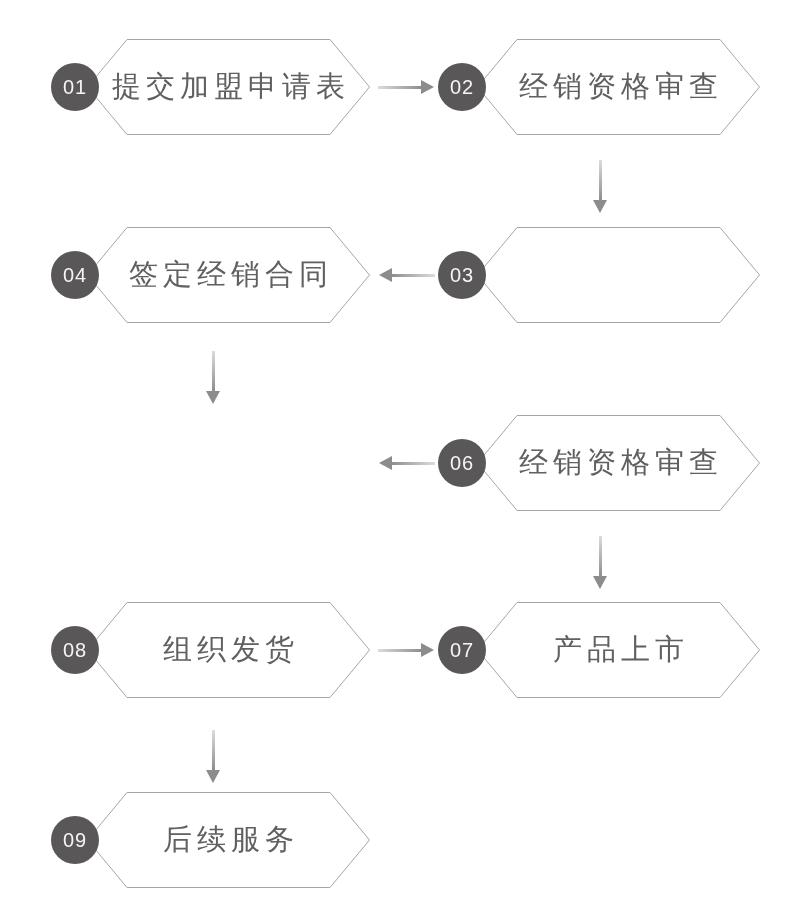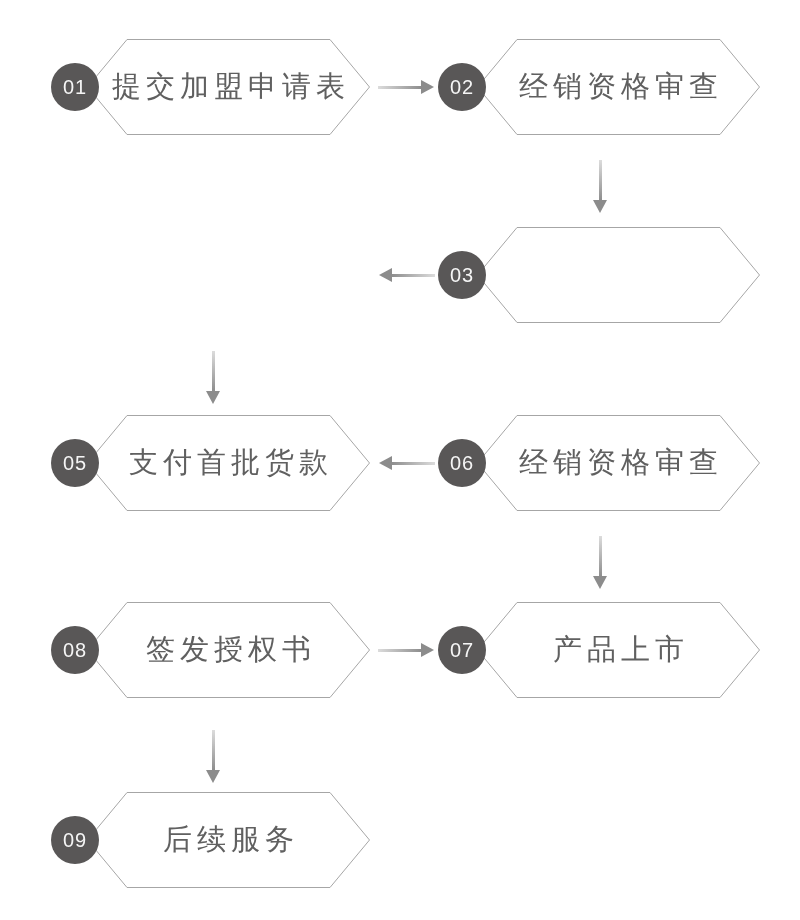--- a/index.html
+++ b/index.html
@@ -129,35 +129,35 @@
     <div class="badge">
       <span>03</span>
     </div>
   </div>
 
   <div class="harrow dir-left pos-a0304">
     <div class="shaft"></div>
     <div class="tip"></div>
   </div>
 
+  <div class="step col-left pos-s04">
+    <svg class="hex" viewBox="0 0 283 96" preserveAspectRatio="none" xmlns="http://www.w3.org/2000/svg">
+      <polygon points="0.5,48 40,0.5 243,0.5 282.5,48 243,95.5 40,95.5"></polygon>
+    </svg>
+    <div class="badge">
+      <span>04</span>
+    </div>
+    <div class="label">签定经销合同</div>
+  </div>
 
   <div class="varrow pos-a0405">
     <div class="shaft"></div>
     <div class="tip"></div>
   </div>
 
-  <div class="step col-left pos-s05">
-    <svg class="hex" viewBox="0 0 283 96" preserveAspectRatio="none" xmlns="http://www.w3.org/2000/svg">
-      <polygon points="0.5,48 40,0.5 243,0.5 282.5,48 243,95.5 40,95.5"></polygon>
-    </svg>
-    <div class="badge">
-      <span>05</span>
-    </div>
-    <div class="label">支付首批货款</div>
-  </div>
 
   <div class="harrow dir-left pos-a0605">
     <div class="shaft"></div>
     <div class="tip"></div>
   </div>
 
   <div class="step col-right pos-s06">
     <svg class="hex" viewBox="0 0 283 96" preserveAspectRatio="none" xmlns="http://www.w3.org/2000/svg">
       <polygon points="0.5,48 40,0.5 243,0.5 282.5,48 243,95.5 40,95.5"></polygon>
     </svg>
@@ -187,21 +187,21 @@
     <div class="tip"></div>
   </div>
 
   <div class="step col-left pos-s08">
     <svg class="hex" viewBox="0 0 283 96" preserveAspectRatio="none" xmlns="http://www.w3.org/2000/svg">
       <polygon points="0.5,48 40,0.5 243,0.5 282.5,48 243,95.5 40,95.5"></polygon>
     </svg>
     <div class="badge">
       <span>08</span>
     </div>
-    <div class="label">签发授权书</div>
+    <div class="label">组织发货</div>
   </div>
 
   <div class="varrow pos-a0809">
     <div class="shaft"></div>
     <div class="tip"></div>
   </div>
 
   <div class="step col-left pos-s09">
     <svg class="hex" viewBox="0 0 283 96" preserveAspectRatio="none" xmlns="http://www.w3.org/2000/svg">
       <polygon points="0.5,48 40,0.5 243,0.5 282.5,48 243,95.5 40,95.5"></polygon>

